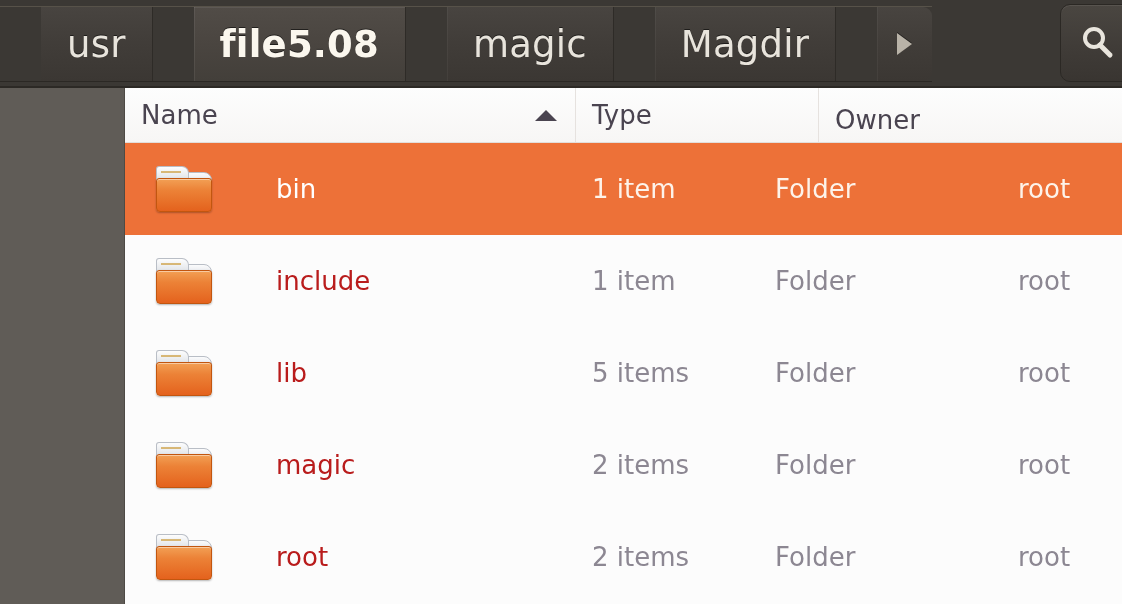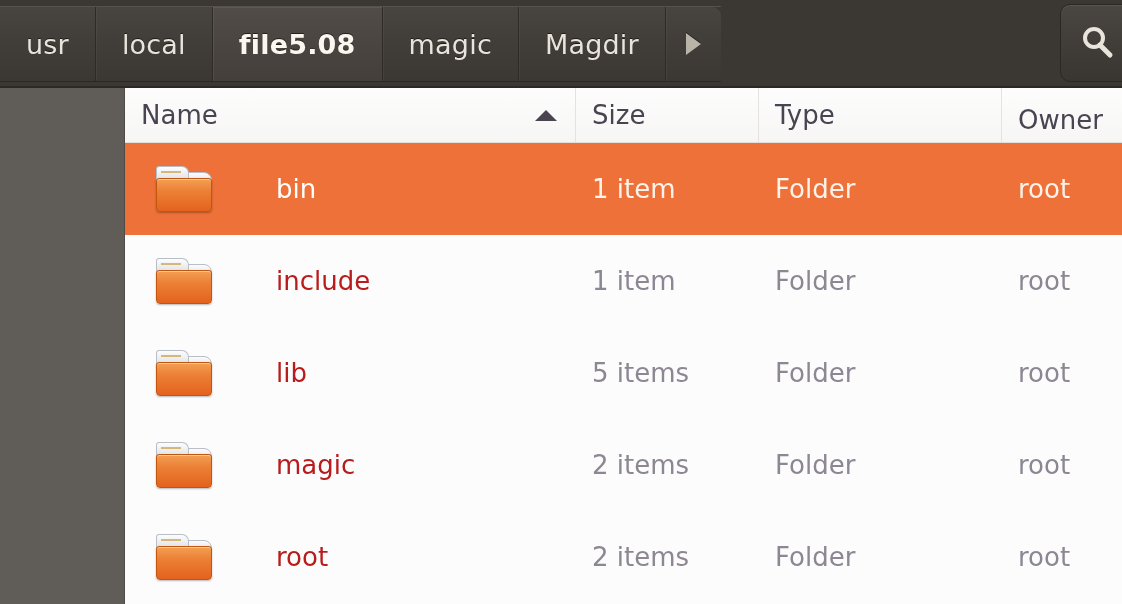--- a/index.html
+++ b/index.html
@@ -39,25 +39,26 @@
     position: relative;
     min-width: 0;
     padding: 0 26px;
     display: flex;
     align-items: center;
     justify-content: center;
     background: linear-gradient(to bottom, #484440 0%, #413d39 48%, #3b3733 100%);
     border-right: 1px solid #2e2b27;
     box-shadow: inset 1px 0 0 rgba(255,255,255,0.045);
     color: #e8e4dc;
-    font-size: 27px;
+    font-size: 37px;
     letter-spacing: 0.2px;
     text-shadow: 0 -1px 0 rgba(0,0,0,0.55);
     cursor: pointer;
     white-space: nowrap;
+    margin-left: 41px;
   }
   .crumb:first-child { box-shadow: none; }
 
   .crumb.active {
     background: linear-gradient(to bottom, #514c47 0%, #4a4540 50%, #433f3a 100%);
     color: #fbf7ee;
     font-weight: bold;
     box-shadow: inset 1px 0 0 rgba(255,255,255,0.07),
                 inset 0 1px 0 rgba(255,255,255,0.07);
   }
@@ -212,21 +213,20 @@
 </style>
 </head>
 <body>
 
 <div id="app">
 
   <div class="toolbar">
 
     <div class="pathbar" id="pathbar">
         <div class="crumb">usr</div>
-        <div class="crumb">local</div>
         <div class="crumb active">file5.08</div>
         <div class="crumb">magic</div>
         <div class="crumb">Magdir</div>
         <div class="crumb arrow">
           <span class="tri"></span>
         </div>
       </div>
 
     <div class="search-btn">
       <span>
@@ -239,23 +239,20 @@
   </div>
 
   <div class="sidebar"></div>
 
   <div class="pane">
     <div class="head" id="list-head">
         <div class="hcell col-name">
           <span>Name</span>
           <span class="sort-tri"></span>
         </div>
-        <div class="hcell col-size">
-          <span>Size</span>
-        </div>
         <div class="hcell col-type">
           <span>Type</span>
         </div>
         <div class="hcell col-owner">
           <span>Owner</span>
         </div>
       </div>
     <div class="rows" id="list-rows">
         <div class="row selected">
           <div class="cell name col-name">

